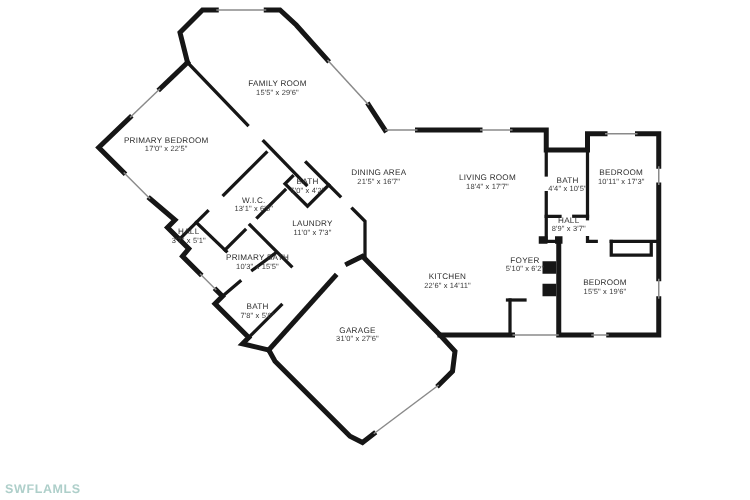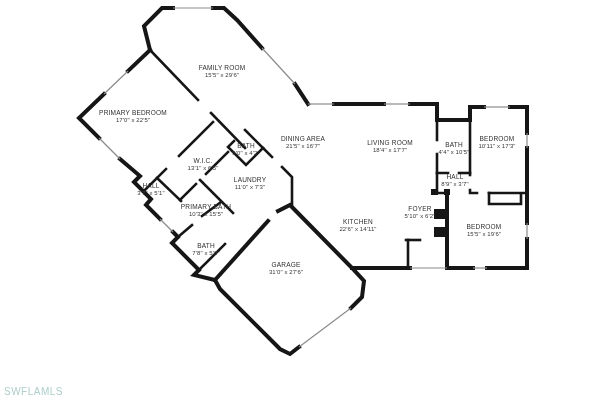--- a/index.html
+++ b/index.html
@@ -15,21 +15,21 @@
   .room-name{
     display:block;font-size:6.5px;line-height:1.3;color:#2d2d2d;
     letter-spacing:.2px;font-weight:400;
   }
   .room-dims{
     display:block;font-size:6px;line-height:1.2;color:#3a3a3a;
     letter-spacing:.1px;
   }
   #watermark{
     position:absolute;left:4px;bottom:3px;font-size:10px;
-    letter-spacing:.5px;font-weight:400;
+    letter-spacing:.5px;font-weight:700;
   }
 </style>
 </head>
 <body>
 
 <div id="screen">
 
   <svg id="plan-svg" width="600" height="400" viewBox="0 0 600 400">
 
     <g stroke="#161616" stroke-width="4" fill="none" stroke-linecap="square">

